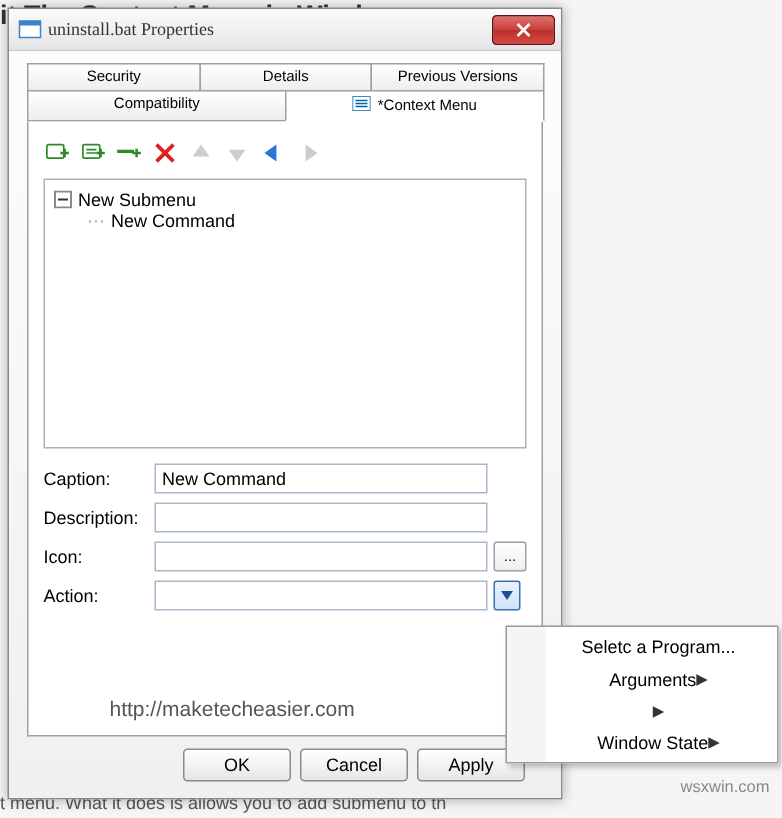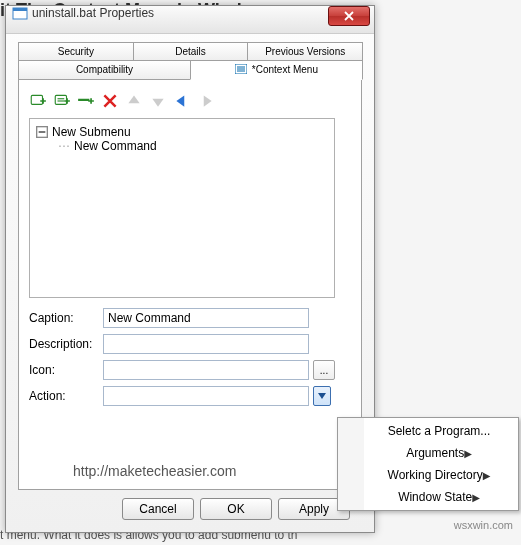--- a/index.html
+++ b/index.html
@@ -40,22 +40,23 @@
       height: 528px;
       background: linear-gradient(to bottom, #fdfdfd 0%, #f0f0f0 100%);
       border: 1px solid #8a8a8a;
       box-shadow: 0 0 8px rgba(0,0,0,0.3);
     }
     .titlebar {
       height: 28px;
       background: linear-gradient(to bottom, #fbfbfb, #e5e5e5);
       border-bottom: 1px solid #ccc;
       display: flex;
-      align-items: flex-start;
+      align-items: center;
       padding: 0 4px 0 6px;
+      font-family: Liberation Serif, serif;
     }
     .titlebar .app-icon {
       width: 16px;
       height: 16px;
       margin-right: 4px;
     }
     .titlebar .title { flex: 1; font-size: 12px; color: #333; }
     .close-btn {
       width: 42px;
       height: 20px;
@@ -95,21 +96,21 @@
       position: relative;
     }
     .tabrow:first-child .tab {
       border-bottom: none;
     }
     .tab .icon-img { vertical-align: middle; margin-right: 2px; }
     .tabbox {
       border: 1px solid #a0a0a0;
       border-top: none;
       background: #fff;
-      padding: 10px 26px 8px 10px;
+      padding: 10px 10px 8px 10px;
       height: 410px;
       position: relative;
     }
     .toolbar {
       display: flex;
       gap: 6px;
       align-items: center;
       padding: 2px 0 8px 0;
     }
     .tool-ic { width: 18px; height: 18px; display:flex; align-items:center; justify-content:center;}
@@ -336,37 +337,36 @@
                 <path d="M0 0 L8 0 L4 6 Z" fill="#1b4f91"></path>
               </svg>
           </div>
         </div>
 
         <div class="watermark">http://maketecheasier.com</div>
       </div>
     </div>
 
     <div class="buttonrow">
+      <button class="btn">OK</button>
       <button class="btn">Cancel</button>
-      <button class="btn">OK</button>
       <button class="btn">Apply</button>
     </div>
   </div>
 </div>
 
 <div class="dropdown">
   <div class="menu-item">
     <span>Seletc a Program...</span>
   </div>
   <div class="menu-item">
     <span>Arguments</span>
     <span class="submenu-arrow">▶</span>
   </div>
   <div class="menu-item">
-    <span>Working Directory</span>
     <span class="submenu-arrow">▶</span>
   </div>
   <div class="menu-item">
     <span>Window State</span>
     <span class="submenu-arrow">▶</span>
   </div>
 </div>
 
 <div class="bottom-watermark">wsxwin.com</div>
 

